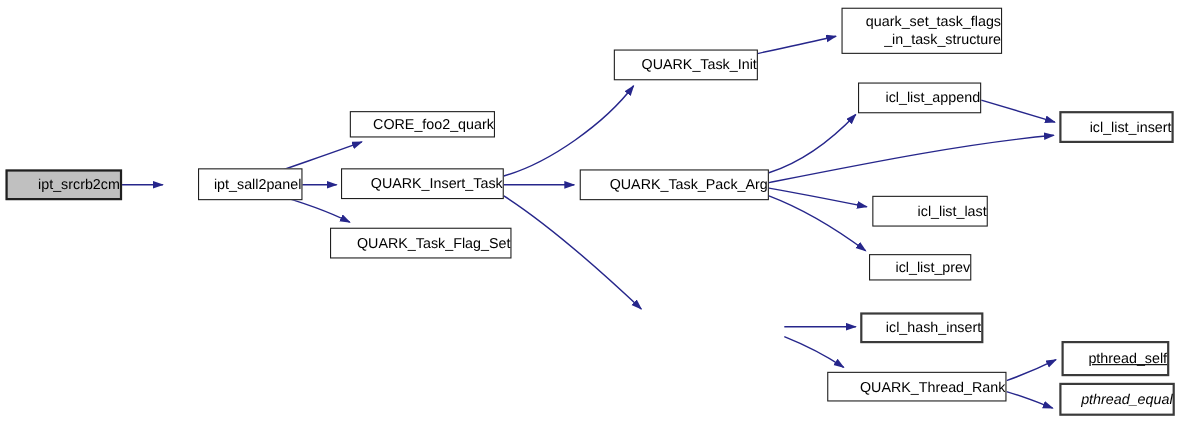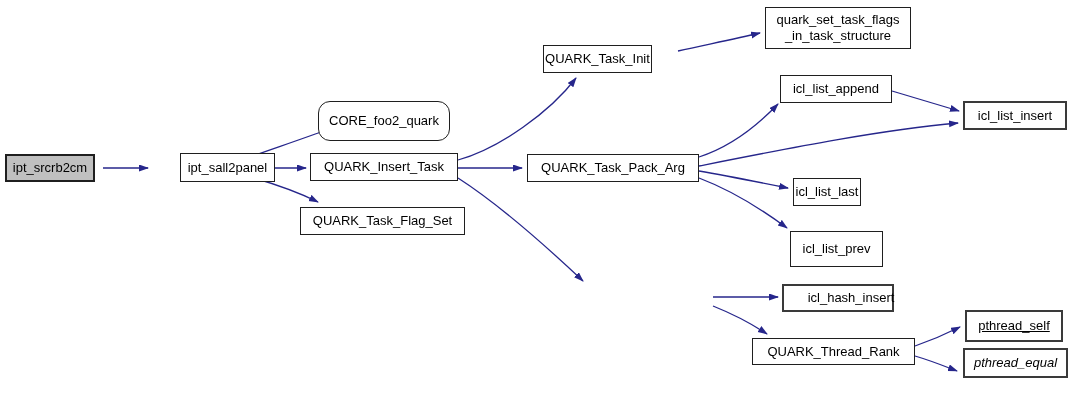--- a/index.html
+++ b/index.html
@@ -21,21 +21,21 @@
     stroke: #26268b;
     stroke-width: 1.3px;
   }
   .node {
     position: absolute;
     box-sizing: border-box;
     background: #ffffff;
     border: 1px solid #1f1f1f;
     display: flex;
     flex-direction: column;
-    align-items: center;
+    align-items: flex-end;
     justify-content: center;
     font-size: 13px;
     line-height: 16px;
     color: #000000;
     white-space: nowrap;
     text-align: center;
     cursor: pointer;
   }
   .node.current {
     background: #c0c0c0;
@@ -69,66 +69,66 @@
     <path class="edge" marker-end="url(#arrow)" d="M699,166 C790,148 880,130 958,123"></path>
     <path class="edge" marker-end="url(#arrow)" d="M699,171 C728,176 758,182 788,188"></path>
     <path class="edge" marker-end="url(#arrow)" d="M699,178 C728,189 760,208 787,228"></path>
     <path class="edge" marker-end="url(#arrow)" d="M892,91 L959,111"></path>
     <path class="edge" marker-end="url(#arrow)" d="M713,297 L778,297"></path>
     <path class="edge" marker-end="url(#arrow)" d="M713,306 C733,314 752,324 767,334"></path>
     <path class="edge" marker-end="url(#arrow)" d="M915,346 C932,340 948,333 960,327"></path>
     <path class="edge" marker-end="url(#arrow)" d="M915,356 C932,361 944,366 957,371"></path>
   </svg>
 
-  <div class="node current" style="left:5px; top:154px; width:90px; height:28px;">
+  <div class="node current" style="left:5px; top:154px; width:106px; height:28px;">
     <span>ipt_srcrb2cm</span>
   </div>
 
   <div class="node" style="left:152px; top:153px; width:95px; height:29px;margin-left:28px;">
     <span>ipt_sall2panel</span>
   </div>
 
-  <div class="node" style="left:318px; top:101px; width:132px; height:40px;border-radius:12px;">
+  <div class="node" style="left:318px; top:101px; width:132px; height:24px;">
     <span>CORE_foo2_quark</span>
   </div>
 
   <div class="node" style="left:310px; top:153px; width:148px; height:28px;">
     <span>QUARK_Insert_Task</span>
   </div>
 
   <div class="node" style="left:300px; top:207px; width:165px; height:28px;">
     <span>QUARK_Task_Flag_Set</span>
   </div>
 
-  <div class="node" style="left:543px; top:45px; width:109px; height:28px;">
+  <div class="node" style="left:558px; top:45px; width:131px; height:28px;">
     <span>QUARK_Task_Init</span>
   </div>
 
   <div class="node" style="left:765px; top:7px; width:146px; height:42px;">
     <span>quark_set_task_flags</span>
     <span>_in_task_structure</span>
   </div>
 
   <div class="node" style="left:527px; top:154px; width:172px; height:28px;">
     <span>QUARK_Task_Pack_Arg</span>
   </div>
 
   <div class="node bold" style="left:963px; top:101px; width:104px; height:29px;">
     <span>icl_list_insert</span>
   </div>
 
   <div class="node" style="left:780px; top:75px; width:112px; height:28px;">
     <span>icl_list_append</span>
   </div>
 
-  <div class="node" style="left:793px; top:178px; width:68px; height:28px;">
+  <div class="node" style="left:793px; top:178px; width:105px; height:28px;">
     <span>icl_list_last</span>
   </div>
 
-  <div class="node" style="left:790px; top:231px; width:93px; height:36px;">
+  <div class="node" style="left:790px; top:231px; width:93px; height:24px;">
     <span>icl_list_prev</span>
   </div>
 
 
   <div class="node bold" style="left:782px; top:284px; width:112px; height:28px;padding-left:26px;">
     <span>icl_hash_insert</span>
   </div>
 
   <div class="node" style="left:752px; top:338px; width:163px; height:27px;">
     <span>QUARK_Thread_Rank</span>

